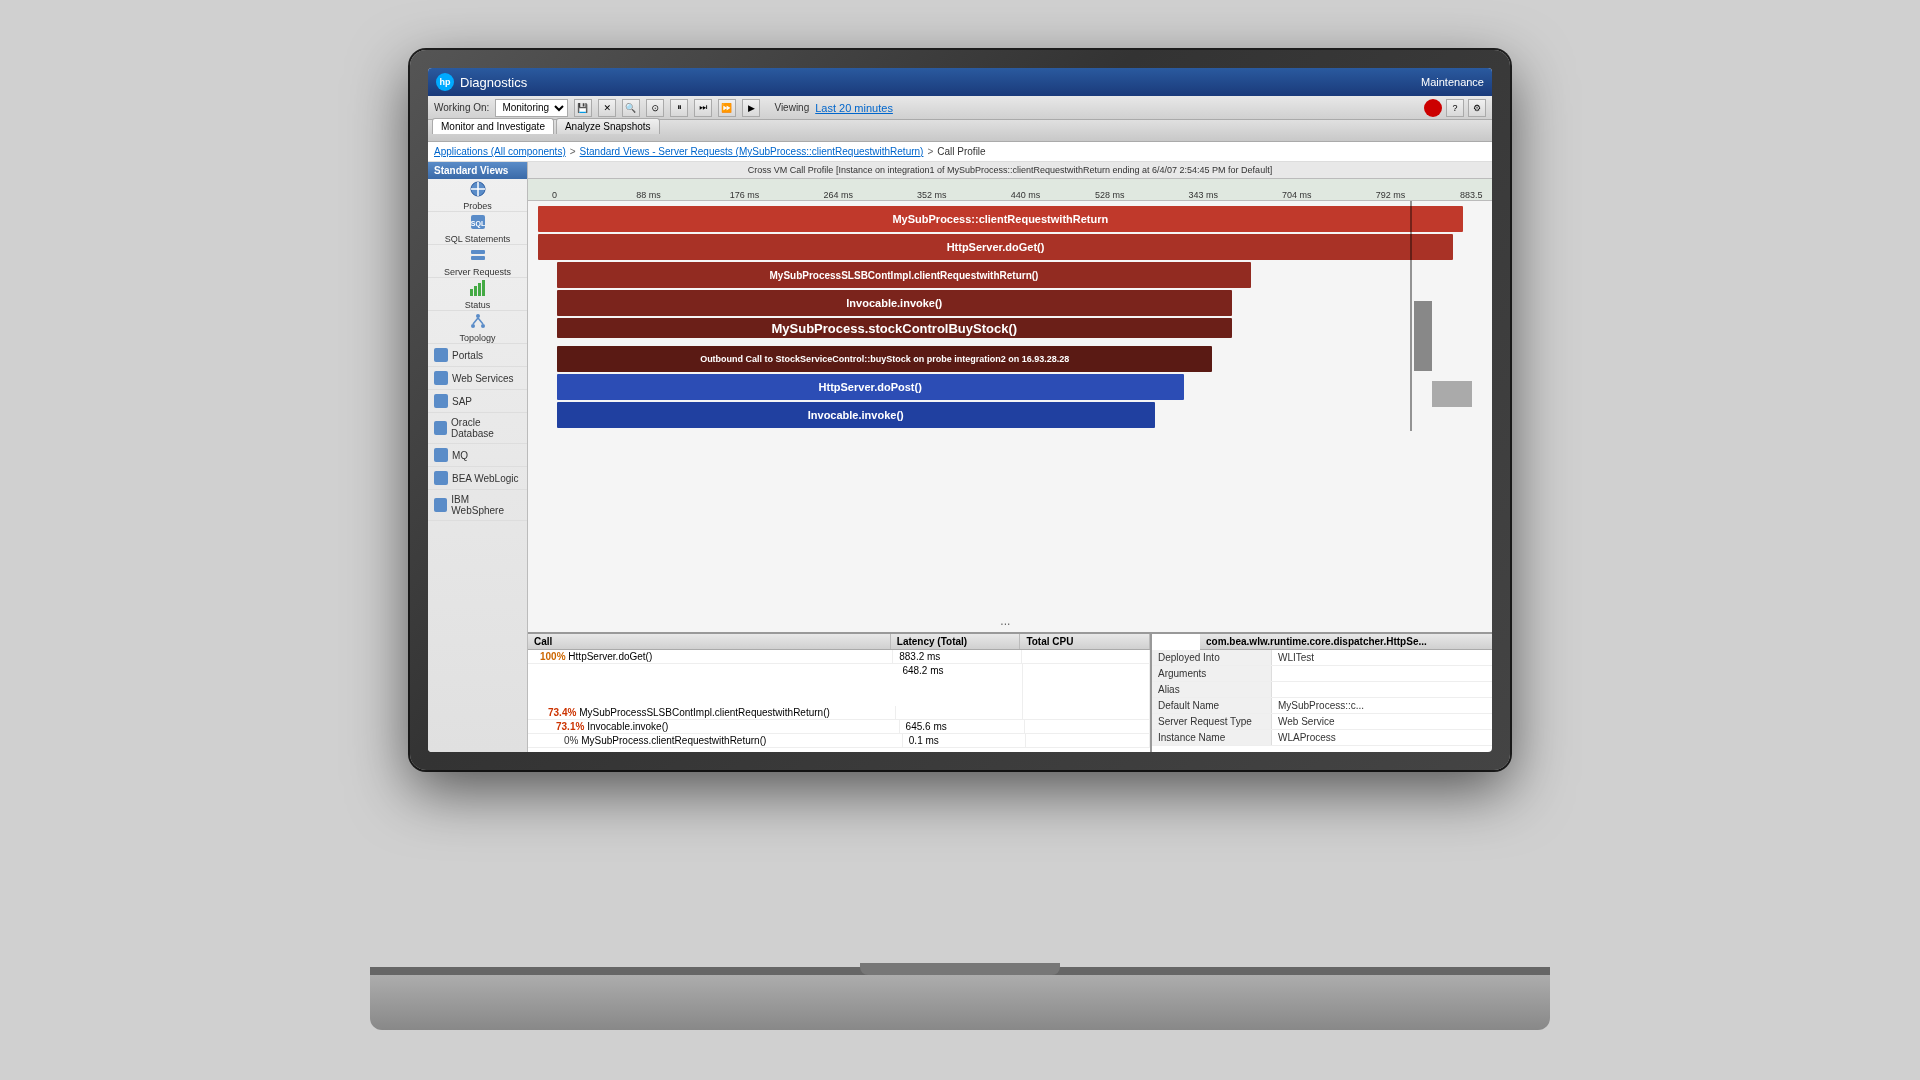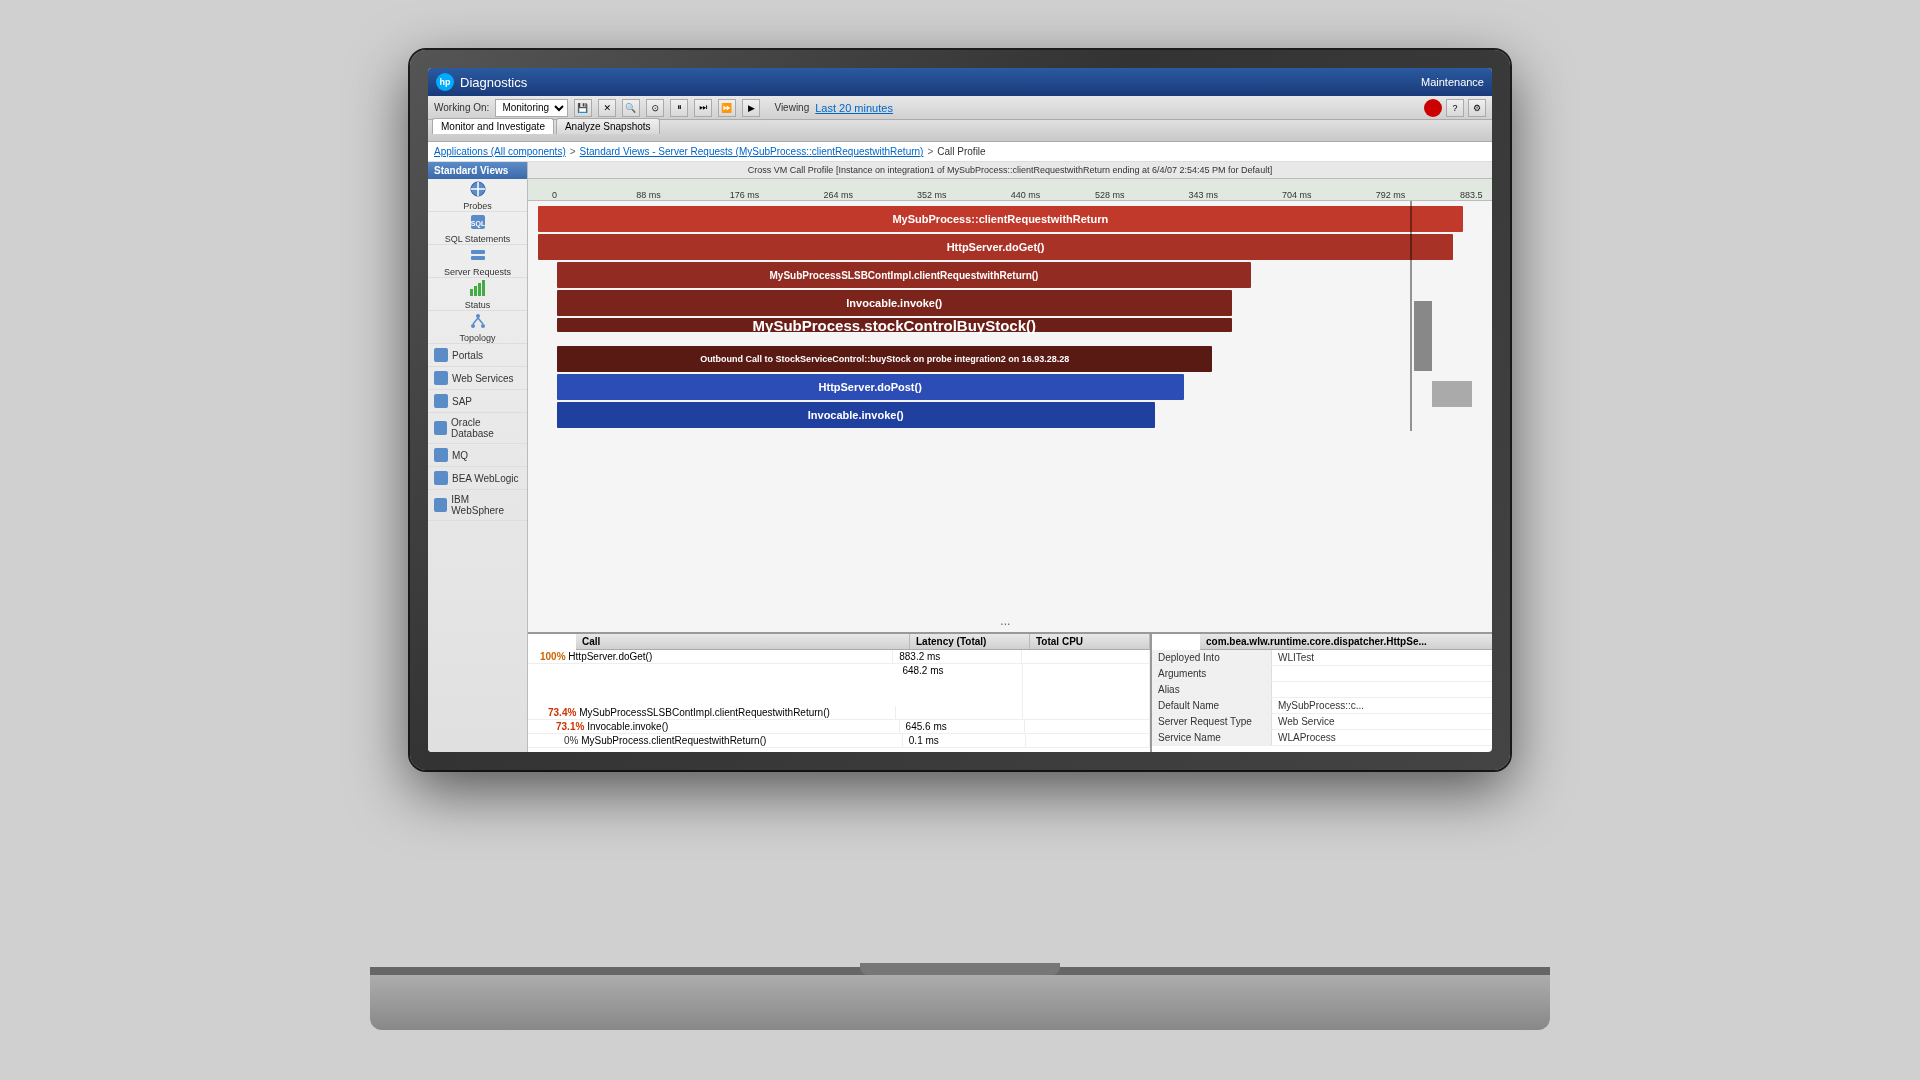--- a/index.html
+++ b/index.html
@@ -375,21 +375,20 @@
       overflow: hidden;
       border-right: 2px solid #999;
     }
 
     .call-table-header {
       display: flex;
       background: linear-gradient(to bottom, #e8e8e8, #d0d0d0);
       border-bottom: 1px solid #aaa;
       font-size: 10px;
       font-weight: bold;
-      margin-left: 48px;
     }
 
     .call-table-header-cell {
       padding: 2px 6px;
       border-right: 1px solid #bbb;
     }
 
     .call-table-row {
       display: flex;
       font-size: 10px;
@@ -648,21 +647,21 @@
               </div>
 
               <div class="flame-bar" style="left:3%; width:72%; top:61px; background:#922b21; height:26px; font-size:10px;">
                 <span>MySubProcessSLSBContImpl.clientRequestwithReturn()</span>
               </div>
 
               <div class="flame-bar" style="left:3%; width:70%; top:89px; background:#7b241c; height:26px; font-size:11px;">
                 <span>Invocable.invoke()</span>
               </div>
 
-              <div class="flame-bar" style="left:3%; width:70%; top:117px; background:#6b1f18; height:14px; font-size:15px;">
+              <div class="flame-bar" style="left:3%; width:70%; top:117px; background:#6b1f18; height:20px; font-size:13px;">
                 <span>MySubProcess.stockControlBuyStock()</span>
               </div>
 
               <div class="flame-bar" style="left:3%; width:68%; top:145px; background:#5a1a14; height:26px; font-size:9px;">
                 <span>Outbound Call to StockServiceControl::buyStock on probe integration2 on 16.93.28.28</span>
               </div>
 
               <div class="flame-bar" style="left:3%; width:65%; top:173px; background:#2c4db5; height:26px; font-size:11px;">
                 <span>HttpServer.doPost()</span>
               </div>
@@ -743,21 +742,21 @@
                 </div>
                 <div class="props-row">
                   <div class="props-key">Default Name</div>
                   <div class="props-val">MySubProcess::c...</div>
                 </div>
                 <div class="props-row">
                   <div class="props-key">Server Request Type</div>
                   <div class="props-val">Web Service</div>
                 </div>
                 <div class="props-row">
-                  <div class="props-key">Service Name</div>
+                  <div class="props-key">Instance Name</div>
                   <div class="props-val">WLAProcess</div>
                 </div>
               </div>
 
             </div>
 
           </div>
 
         </div>
 

